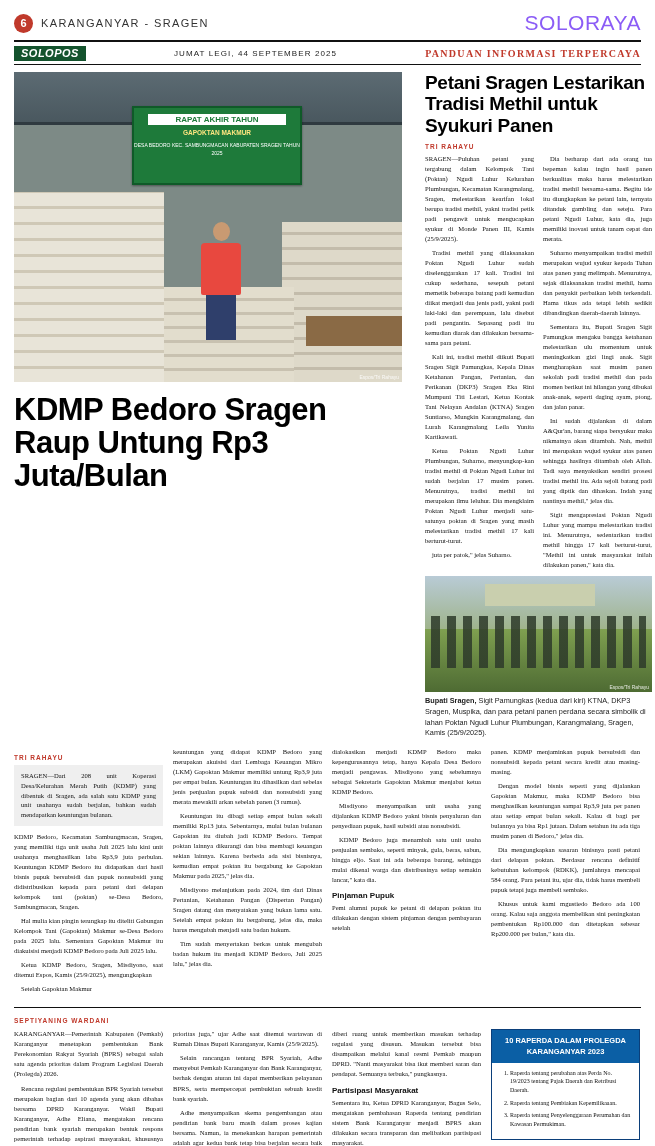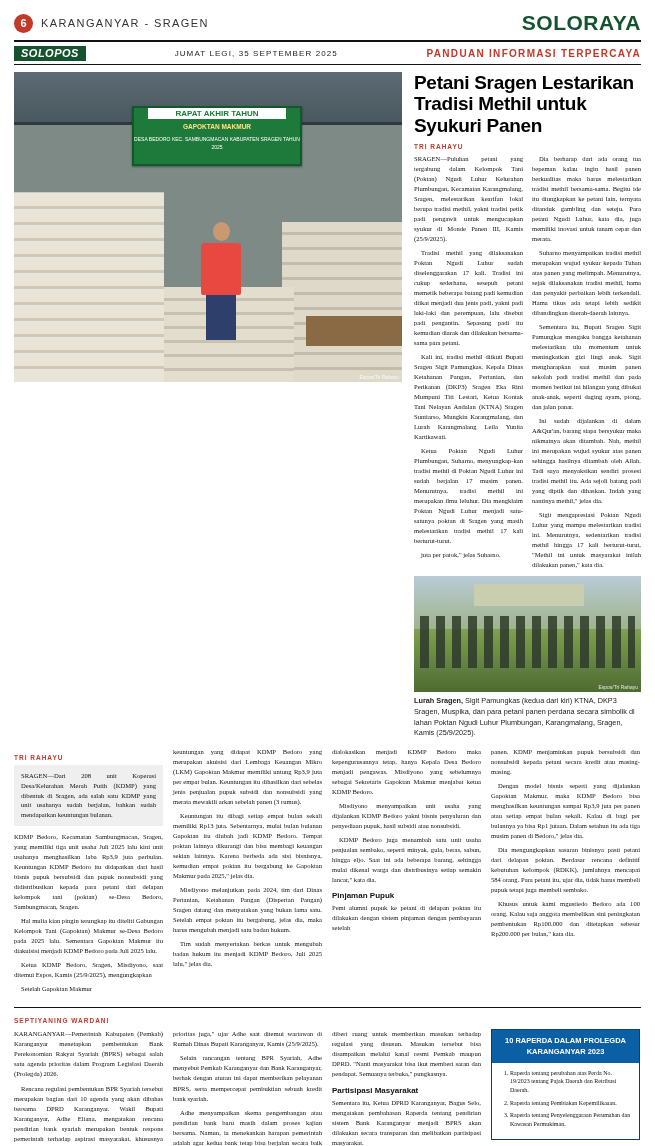--- a/index.html
+++ b/index.html
@@ -19,49 +19,49 @@
   .pagenum {
     width:19px; height:19px; border-radius:50%;
     background:#c0392b; color:#fff; font-family:"Liberation Sans",sans-serif;
     font-size:11px; font-weight:bold; display:flex; align-items:center; justify-content:center;
   }
   .mast-section {
     font-family:"Liberation Sans",sans-serif; font-size:11px; letter-spacing:1.4px;
     color:#333; font-weight:normal;
   }
   .mast-brand {
-    font-family:"Liberation Sans",sans-serif; font-size:21px; font-weight:bold;
-    letter-spacing:0.5px; color:#14532d;
+    font-family:"Liberation Sans",sans-serif; font-size:21px; font-weight:normal;
+    letter-spacing:0.5px; color:#8b5cf6;
   }
   .rule-thick { border-top:2px solid #111; margin-top:4px; }
   .infobar { display:flex; align-items:center; justify-content:space-between; padding:4px 0 3px 0; }
   .logo-solopos {
     background:#14532d; color:#fff; font-family:"Liberation Sans",sans-serif;
     font-size:11px; font-weight:bold; font-style:italic; padding:1px 7px 2px 7px;
     letter-spacing:0.5px;
   }
   .date-line { font-family:"Liberation Sans",sans-serif; font-size:8px; letter-spacing:1.1px; color:#222; }
-  .tagline { font-family:Liberation Sans, sans-serif; font-size:10px; font-weight:bold; letter-spacing:1.3px; color:#c0392b; }
+  .tagline { font-family:Liberation Serif, serif; font-size:10px; font-weight:bold; letter-spacing:1.3px; color:#c0392b; }
   .rule-thin { border-top:1px solid #111; }
 
   
   .top-wrap { display:flex; gap:12px; margin-top:7px; }
   .photo-col { width:388px; }
   .photo-main {
     width:388px; height:310px; position:relative; overflow:hidden;
     background:linear-gradient(#9fb6c4,#6d8494);
   }
   .ph-bg { position:absolute; inset:0; background:#7d8a86; }
   .ph-roof { position:absolute; left:0; right:0; top:0; height:52px;
     background:linear-gradient(#5c6b73,#49575e); }
   .ph-roofline { position:absolute; left:0; right:0; top:50px; height:3px; background:#2f3a40; }
   .ph-banner {
-    position:absolute; left:118px; top:34px; width:170px; height:60px;
+    position:absolute; left:118px; top:34px; width:170px; height:79px;
     background:#1e7a3a; border:2px solid #0f5a28; color:#fff;
-    font-family:"Liberation Sans",sans-serif; text-align:center; padding-top:0;
+    font-family:"Liberation Sans",sans-serif; text-align:center; padding-top:6px;
     box-shadow:0 1px 2px rgba(0,0,0,.4);
   }
   .ph-banner .b1 { font-size:8px; font-weight:bold; background:#fff; color:#1e7a3a; margin:0 14px; padding:1px 0; }
   .ph-banner .b2 { font-size:6.5px; font-weight:bold; margin-top:4px; color:#ffe680; }
   .ph-banner .b3 { font-size:5px; margin-top:6px; line-height:1.5; }
   .ph-sacks-l { position:absolute; left:0; top:120px; width:150px; height:190px;
     background:repeating-linear-gradient(0deg,#e8e4d8 0 13px,#cfc8b6 13px 16px); }
   .ph-sacks-r { position:absolute; right:0; top:150px; width:120px; height:160px;
     background:repeating-linear-gradient(0deg,#ded9c9 0 12px,#c3bcab 12px 15px); }
   .ph-sacks-c { position:absolute; left:150px; top:215px; width:130px; height:95px;
@@ -74,21 +74,21 @@
   .ph-credit { position:absolute; right:3px; bottom:2px; font-size:5px; color:#fff; font-family:"Liberation Sans",sans-serif; opacity:.85;}
   .caption { font-family:"Liberation Sans",sans-serif; font-size:7.3px; line-height:1.45; margin-top:4px; color:#222; }
   .caption b { font-weight:bold; }
 
   .headline {
     font-family:"Liberation Sans",sans-serif; font-weight:bold;
     font-size:31px; line-height:1.06; margin-top:12px; letter-spacing:-0.5px; color:#000;
   }
 
   
-  .right-col { width:227px; }
+  .right-col { width:227px;margin-left:11px; }
   .story-title {
     font-family:"Liberation Sans",sans-serif; font-weight:bold; font-size:19px;
     line-height:1.12; letter-spacing:-0.3px; color:#000;
   }
   .byline { font-family:"Liberation Sans",sans-serif; font-size:6.5px; font-weight:bold; letter-spacing:1px; color:#c0392b; margin:7px 0 4px 0; }
   .twocol { column-count:2; column-gap:9px; }
   p.body { font-size:6.6px; line-height:1.52; text-align:justify; margin:0 0 4px 0; text-indent:7px; }
   p.body.first { text-indent:0; }
 
   
@@ -131,21 +131,21 @@
     <div class="mast-left">
       <div class="pagenum">6</div>
       <div class="mast-section">KARANGANYAR - SRAGEN</div>
     </div>
     <div class="mast-brand">SOLORAYA</div>
   </div>
   <div class="rule-thick"></div>
 
   <div class="infobar">
     <div class="logo-solopos">SOLOPOS</div>
-    <div class="date-line">JUMAT LEGI, 35 SEPTEMBER 2025</div>
+    <div class="date-line">JUMAT LEGI, 44 SEPTEMBER 2025</div>
     <div class="tagline">PANDUAN INFORMASI TERPERCAYA</div>
   </div>
   <div class="rule-thin"></div>
 
   <div class="top-wrap">
 
     <div class="photo-col">
       <div class="photo-main">
         <div class="ph-bg"></div>
         <div class="ph-roof"></div>
@@ -162,20 +162,21 @@
         <div class="ph-sacks-c"></div>
         <div class="ph-pallet"></div>
         <div class="ph-person">
           <div class="ph-head"></div>
             <div class="ph-body"></div>
             <div class="ph-legs"></div>
         </div>
         <div class="ph-credit">Espos/Tri Rahayu</div>
       </div>
 
+      <div class="headline">KDMP Bedoro Sragen Raup Untung Rp3 Juta/Bulan</div>
     </div>
 
     <div class="right-col">
       <div class="story-title">Petani Sragen Lestarikan Tradisi Methil untuk Syukuri Panen</div>
       <div class="byline">TRI RAHAYU</div>
       <div class="twocol">
         <p class="body first">SRAGEN—Puluhan petani yang tergabung dalam Kelompok Tani (Poktan) Ngudi Luhur Kelurahan Plumbungan, Kecamatan Karangmalang, Sragen, melestarikan kearifan lokal berupa tradisi methil, yakni tradisi petik padi pengawit untuk mengucapkan syukur di Monde Panen III, Kamis (25/9/2025).</p>
         <p class="body">Tradisi methil yang dilaksanakan Poktan Ngudi Luhur sudah diselenggarakan 17 kali. Tradisi ini cukup sederhana, sesepuh petani memetik beberapa batang padi kemudian diikat menjadi dua jenis padi, yakni padi laki-laki dan perempuan, lalu disebut padi pengantin. Sepasang padi itu kemudian diarak dan dilakukan bersama-sama para petani.</p>
         <p class="body">Kali ini, tradisi methil diikuti Bupati Sragen Sigit Pamungkas, Kepala Dinas Ketahanan Pangan, Pertanian, dan Perikanan (DKP3) Sragen Eka Rini Mumpuni Titi Lestari, Ketua Kontak Tani Nelayan Andalan (KTNA) Sragen Suntiarso, Mungkin Karangmalang, dan Lurah Karangmalang Leila Yunita Kartikawati.</p>
         <p class="body">Ketua Poktan Ngudi Luhur Plumbungan, Suharno, menyungkap-kan tradisi methil di Poktan Ngudi Luhur ini sudah berjalan 17 musim panen. Menurutnya, tradisi methil ini merupakan ilmu leluhur. Dia mengklaim Poktan Ngudi Luhur menjadi satu-satunya poktan di Sragen yang masih melestarikan tradisi methil 17 kali berturut-turut.</p>
@@ -188,21 +189,21 @@
       </div>
 
       <div class="photo2">
         <div class="p2-sky"></div>
         <div class="p2-tent"></div>
         <div class="p2-field"></div>
         <div class="p2-people"></div>
         <div class="p2-credit">Espos/Tri Rahayu</div>
       </div>
       <div class="caption">
-        <b>Lurah Sragen,</b><span> Sigit Pamungkas (kedua dari kiri) KTNA, DKP3 Sragen, Muspika, dan para petani panen perdana secara simbolik di lahan Poktan Ngudi Luhur Plumbungan, Karangmalang, Sragen, Kamis (25/9/2025).</span>
+        <b>Bupati Sragen,</b><span> Sigit Pamungkas (kedua dari kiri) KTNA, DKP3 Sragen, Muspika, dan para petani panen perdana secara simbolik di lahan Poktan Ngudi Luhur Plumbungan, Karangmalang, Sragen, Kamis (25/9/2025).</span>
       </div>
     </div>
   </div>
 
   <div class="maincols">
     <div class="col">
       <div class="byline">TRI RAHAYU</div>
       <div class="lead-box">
         <p>SRAGEN—Dari 208 unit Koperasi Desa/Kelurahan Merah Putih (KDMP) yang dibentuk di Sragen, ada salah satu KDMP yang unit usahanya sudah berjalan, bahkan sudah mendapatkan keuntungan bulanan.</p>
       </div>

